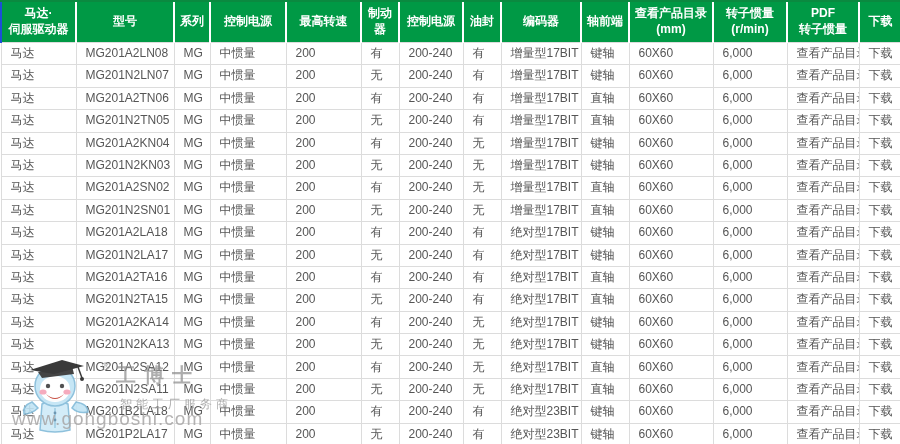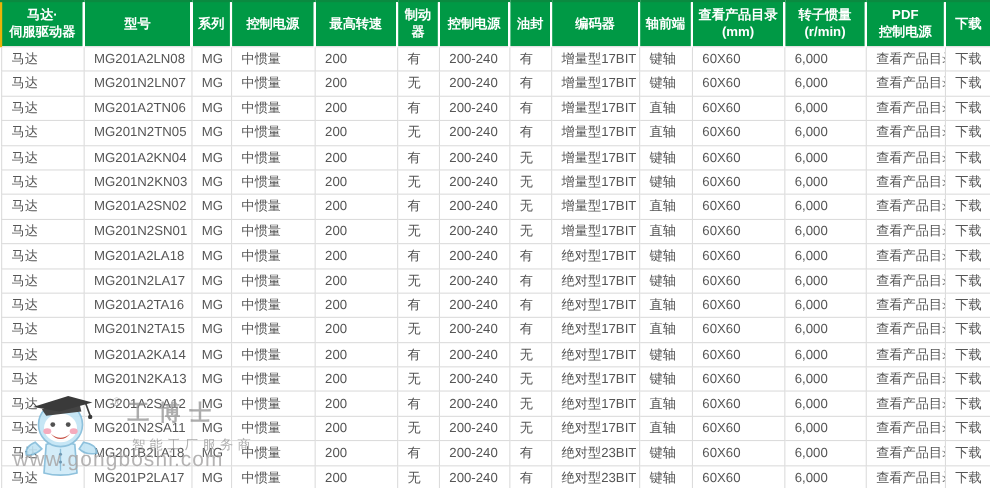--- a/index.html
+++ b/index.html
@@ -13,21 +13,21 @@
   }
   thead th{
     background:#009945;
     color:#ffffff;font-size:12px;font-weight:bold;text-align:center;
     height:36px;padding:2px 2px;line-height:1.3;
     border-left:2px solid #ffffff;
     border-top:2px solid #0a8a40;
     white-space:pre-line;
     overflow:hidden;
   }
-  thead th:first-child{border-left:2px solid #eab308;}
+  thead th:first-child{border-left:2px solid #1d4ed8;}
   tbody td{
     font-size:12px;color:#555555;background:#ffffff;
     height:21.4px;padding:0 4px 0 9px;line-height:1.1;
     border:1px solid #dcdcdc;
     white-space:nowrap;overflow:hidden;
     text-align:left;vertical-align:middle;
   }
   tbody td .link{cursor:pointer;}
   
   .watermark{
@@ -82,21 +82,21 @@
         <th>制动器</th>
         <th>控制电源</th>
         <th>油封</th>
         <th>编码器</th>
         <th>轴前端</th>
         <th>查看产品目录
 (mm)</th>
         <th>转子惯量
 (r/min)</th>
         <th>PDF
-控制电源</th>
+转子惯量</th>
         <th>下载</th>
       </tr>
   </thead>
   <tbody id="table-body">
       <tr>
         <td>马达</td>
         <td>MG201A2LN08</td>
         <td>MG</td>
         <td>中惯量</td>
         <td>200</td>

